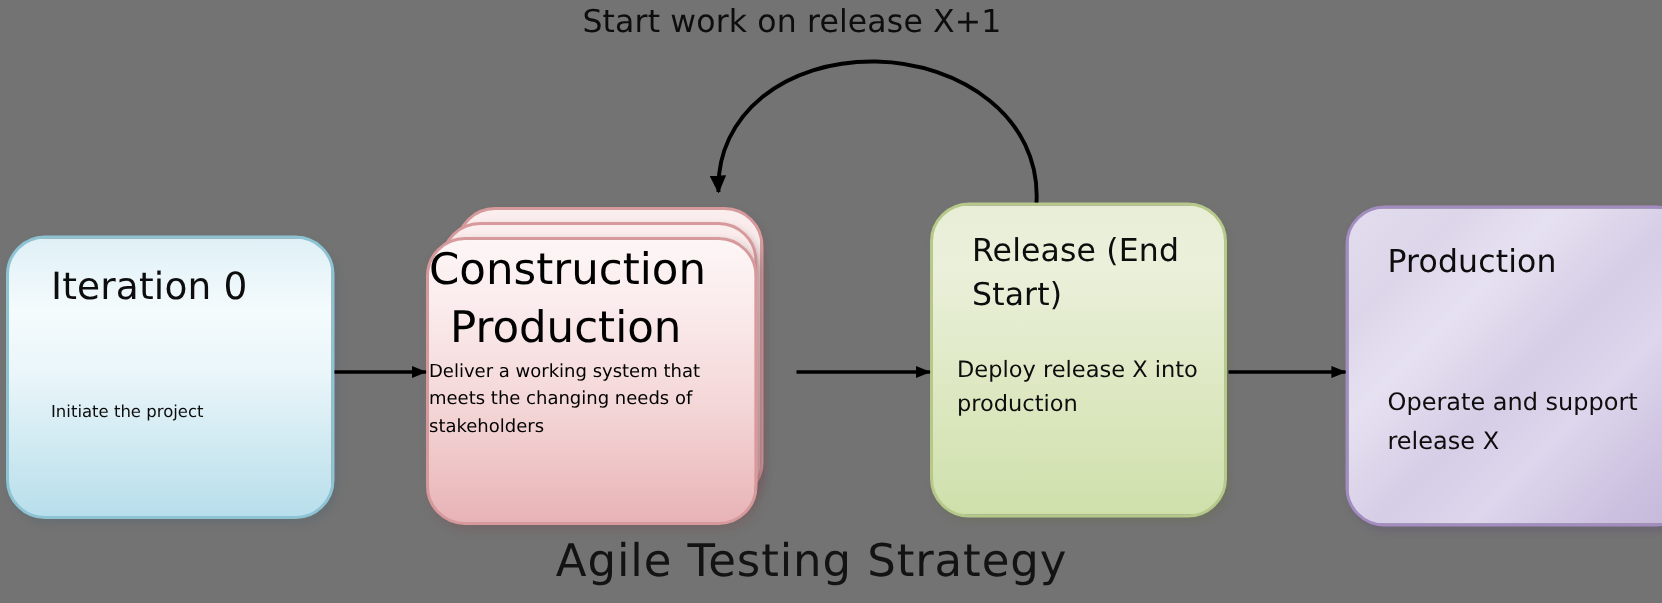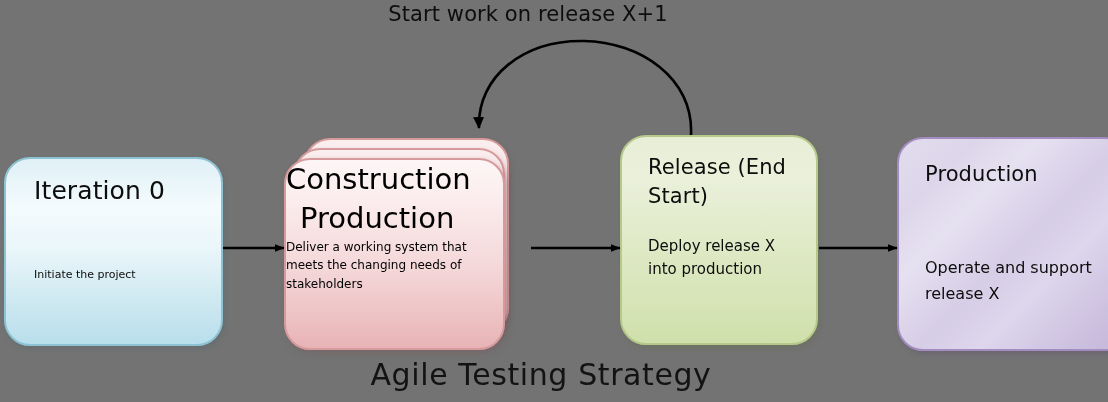--- a/index.html
+++ b/index.html
@@ -97,21 +97,21 @@
     border-color: #b6c98a;
     background:
       linear-gradient(to bottom,
         #e8eed6 0%,
         #eaf0da 20%,
         #dde8c2 60%,
         #cfe0ab 100%);
     box-shadow: 2px 3px 5px rgba(100,110,70,.30);
   }
   #box-release .title { top: 16px; left: 26px; font-size: 21px; line-height: 1.36; }
-  #box-release .desc  { top: 98px; left: 26px; right: 12px; font-size: 15px; line-height: 1.55; }
+  #box-release .desc  { top: 98px; left: 16px; right: 12px; font-size: 15px; line-height: 1.55; }
 
   
   #box-production {
     left: 897px; top: 137px; width: 233px; height: 214px;
     border-color: #a38cc0;
     background:
       linear-gradient(135deg,
         #e2dcee 0%,
         #ddd6ea 18%,
         #e6e1f1 32%,

